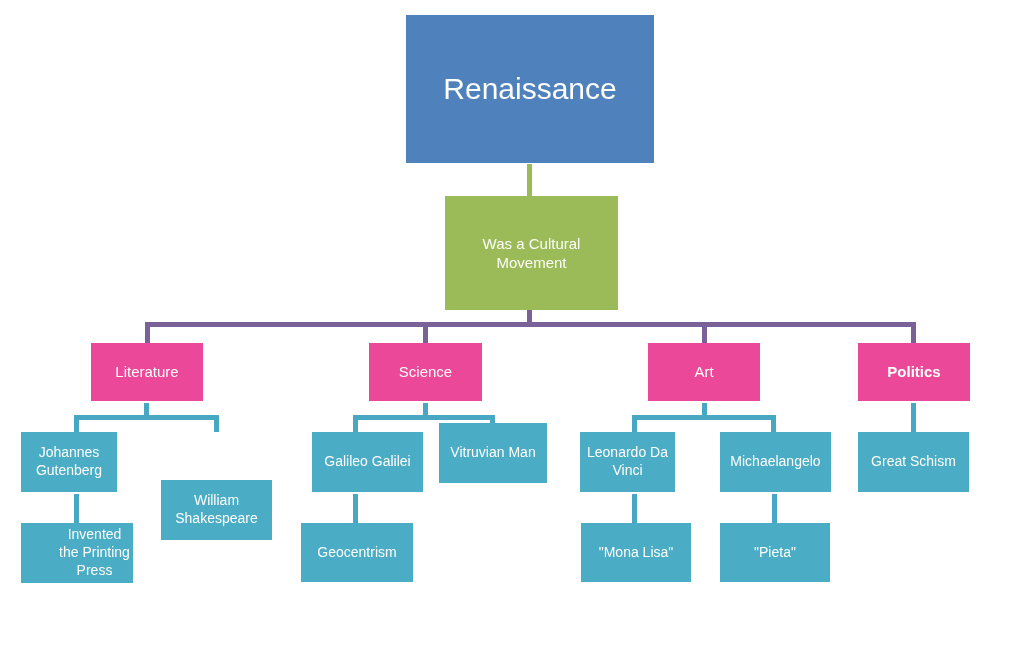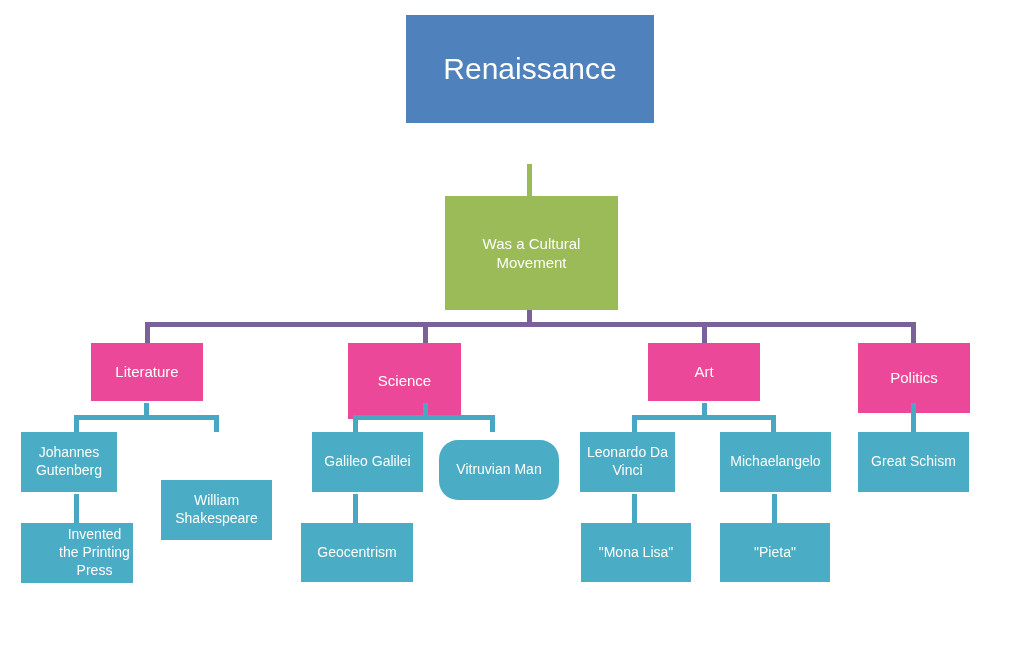--- a/index.html
+++ b/index.html
@@ -36,47 +36,47 @@
   }
   .conn-green  { background: #9bbb59; }
   .conn-purple { background: #7a6299; }
   .conn-teal   { background: #48a7c2; }
 </style>
 </head>
 <body>
 
 <div class="canvas">
 
-  <div class="node node-blue" style="left:406px; top:15px; width:248px; height:108px;">
+  <div class="node node-blue" style="left:406px; top:15px; width:248px; height:148px;">
     <span>Renaissance</span>
   </div>
 
   <div class="conn conn-green" style="left:527px; top:164px; width:5px; height:32px;"></div>
 
   <div class="node node-green" style="left:445px; top:196px; width:173px; height:114px;">
     <span style="max-width:130px;">Was a Cultural Movement</span>
   </div>
 
   <div class="conn conn-purple" style="left:527px; top:310px; width:5px; height:12px;"></div>
   <div class="conn conn-purple" style="left:145px; top:322px; width:771px; height:5px;"></div>
   <div class="conn conn-purple" style="left:145px; top:326px; width:5px; height:17px;"></div>
   <div class="conn conn-purple" style="left:423px; top:326px; width:5px; height:17px;"></div>
   <div class="conn conn-purple" style="left:702px; top:326px; width:5px; height:17px;"></div>
   <div class="conn conn-purple" style="left:911px; top:326px; width:5px; height:17px;"></div>
 
   <div class="node node-purple" style="left:91px; top:343px; width:112px; height:58px;">
     <span>Literature</span>
   </div>
-  <div class="node node-purple" style="left:348px; top:343px; width:113px; height:76px;">
+  <div class="node node-purple" style="left:369px; top:343px; width:113px; height:58px;">
     <span>Science</span>
   </div>
   <div class="node node-purple" style="left:648px; top:343px; width:112px; height:58px;">
     <span>Art</span>
   </div>
-  <div class="node node-purple" style="left:858px; top:343px; width:112px; height:70px;">
+  <div class="node node-purple" style="left:858px; top:343px; width:112px; height:58px;font-weight:bold;">
     <span>Politics</span>
   </div>
 
   <div class="conn conn-teal" style="left:144px; top:403px; width:5px; height:14px;"></div>
   <div class="conn conn-teal" style="left:74px; top:415px; width:145px; height:5px;"></div>
   <div class="conn conn-teal" style="left:74px; top:419px; width:5px; height:13px;"></div>
   <div class="conn conn-teal" style="left:214px; top:419px; width:5px; height:13px;"></div>
 
   <div class="conn conn-teal" style="left:423px; top:403px; width:5px; height:14px;"></div>
   <div class="conn conn-teal" style="left:353px; top:415px; width:142px; height:5px;"></div>
@@ -92,21 +92,21 @@
 
   <div class="node node-teal" style="left:21px; top:432px; width:96px; height:60px;">
     <span>Johannes Gutenberg</span>
   </div>
   <div class="node node-teal" style="left:161px; top:432px; width:111px; height:60px;margin-top:48px;">
     <span>William Shakespeare</span>
   </div>
   <div class="node node-teal" style="left:300px; top:432px; width:111px; height:60px;margin-left:12px;">
     <span>Galileo Galilei</span>
   </div>
-  <div class="node node-teal" style="left:439px; top:440px; width:120px; height:60px;border-radius:19px;">
+  <div class="node node-teal" style="left:439px; top:423px; width:108px; height:60px;">
     <span>Vitruvian Man</span>
   </div>
   <div class="node node-teal" style="left:580px; top:432px; width:95px; height:60px;">
     <span>Leonardo Da Vinci</span>
   </div>
   <div class="node node-teal" style="left:720px; top:432px; width:111px; height:60px;">
     <span>Michaelangelo</span>
   </div>
   <div class="node node-teal" style="left:858px; top:432px; width:111px; height:60px;">
     <span>Great Schism</span>

